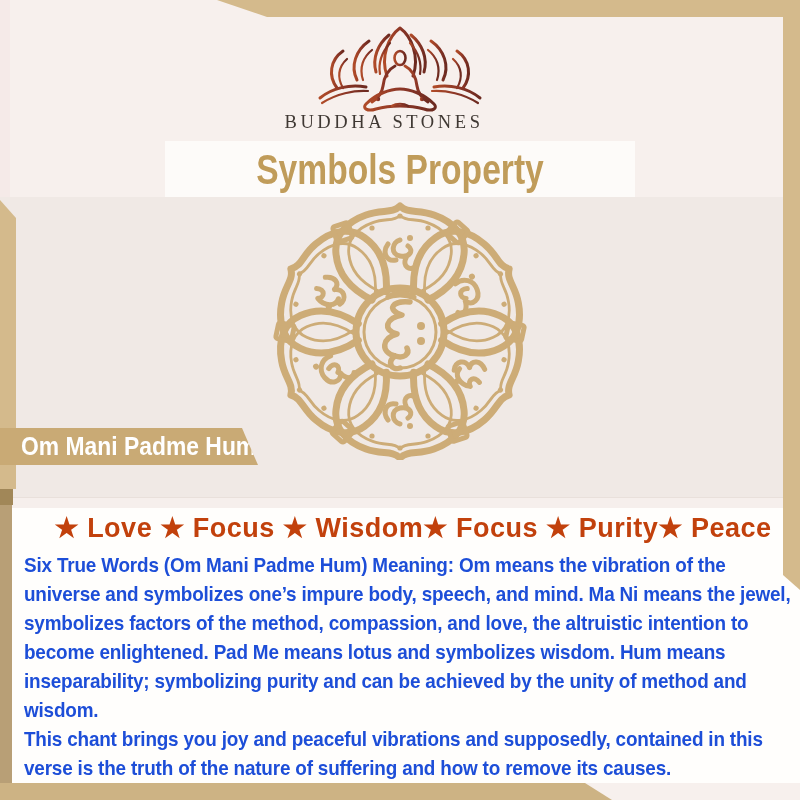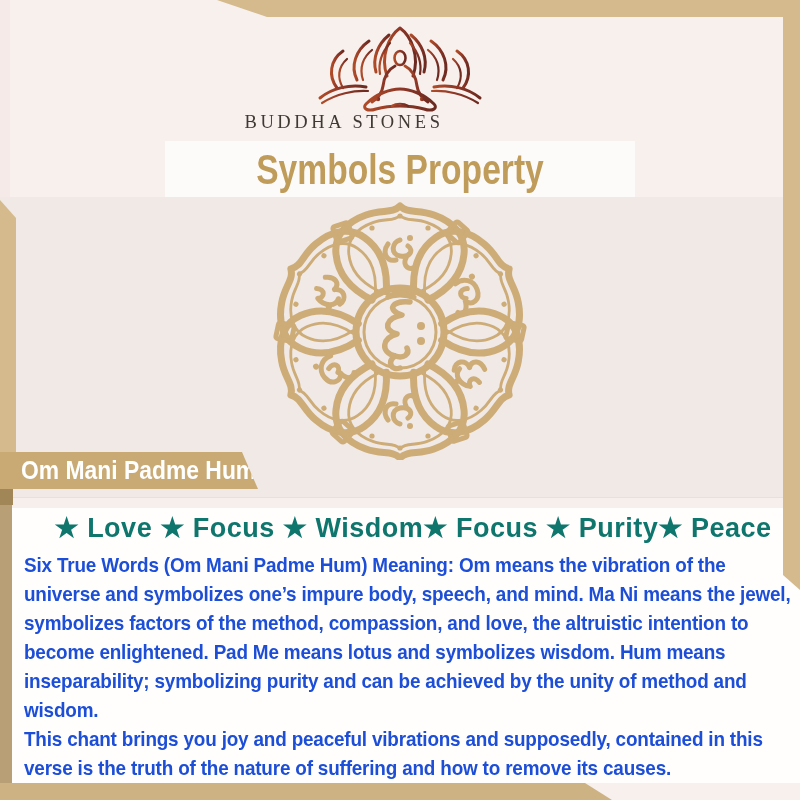--- a/index.html
+++ b/index.html
@@ -19,35 +19,35 @@
   .left-strip{position:absolute;left:0;top:200px;width:16px;height:289px;background:#d4ba8c;
              clip-path:polygon(0 0,100% 18px,100% 100%,0 100%);}
   .left-fold{position:absolute;left:0;top:489px;width:13px;height:16px;background:#a18758;}
   .left-lower-strip{position:absolute;left:0;top:505px;width:12px;height:278px;background:#b89f76;}
   .bottom-strip{position:absolute;left:0;top:783px;width:612px;height:17px;background:#cdb384;
              clip-path:polygon(0 0,585px 0,100% 100%,0 100%);}
   
   .logo-svg{position:absolute;left:312px;top:26px;width:176px;height:88px;}
   .brand-name{position:absolute;left:0;top:112px;width:688px;text-align:center;
               font-family:"Liberation Serif",serif;font-size:18.5px;letter-spacing:3.6px;
-              color:#3f3833;}
+              color:#3f3833;padding-left:40px;}
   .page-title{position:absolute;left:0;top:146px;width:800px;text-align:center;
               font-weight:700;font-size:42px;color:#c09c5a;transform:scaleX(0.8);
               transform-origin:center;white-space:nowrap;}
   
   .mandala-svg{position:absolute;left:268px;top:202px;width:264px;height:258px;}
   
-  .banner{position:absolute;left:0;top:452px;width:258px;height:37px;background:#c9aa75;
+  .banner{position:absolute;left:0;top:428px;width:258px;height:37px;background:#c9aa75;
           clip-path:polygon(0 0,calc(100% - 16px) 0,100% 100%,0 100%);}
   .banner span{display:inline-block;margin-left:21px;line-height:37px;font-weight:700;
           font-size:26px;color:#ffffff;transform:scaleX(0.88);transform-origin:left center;
           white-space:nowrap;}
   
   .tagline{position:absolute;left:0;top:512px;width:800px;text-align:center;text-indent:26px;
-           font-weight:700;font-size:27px;letter-spacing:0.5px;color:#0f766e;white-space:nowrap;}
+           font-weight:700;font-size:27px;letter-spacing:0.5px;color:#c2410c;white-space:nowrap;}
   .body-text{position:absolute;left:24px;top:550px;width:776px;color:#1d4ed8;}
   .body-text .ln{height:29px;line-height:29px;font-weight:700;font-size:21px;
            letter-spacing:-0.2px;white-space:nowrap;transform:scaleX(0.9);
            transform-origin:left center;}
 </style>
 </head>
 <body>
 
 <div class="page">
 

